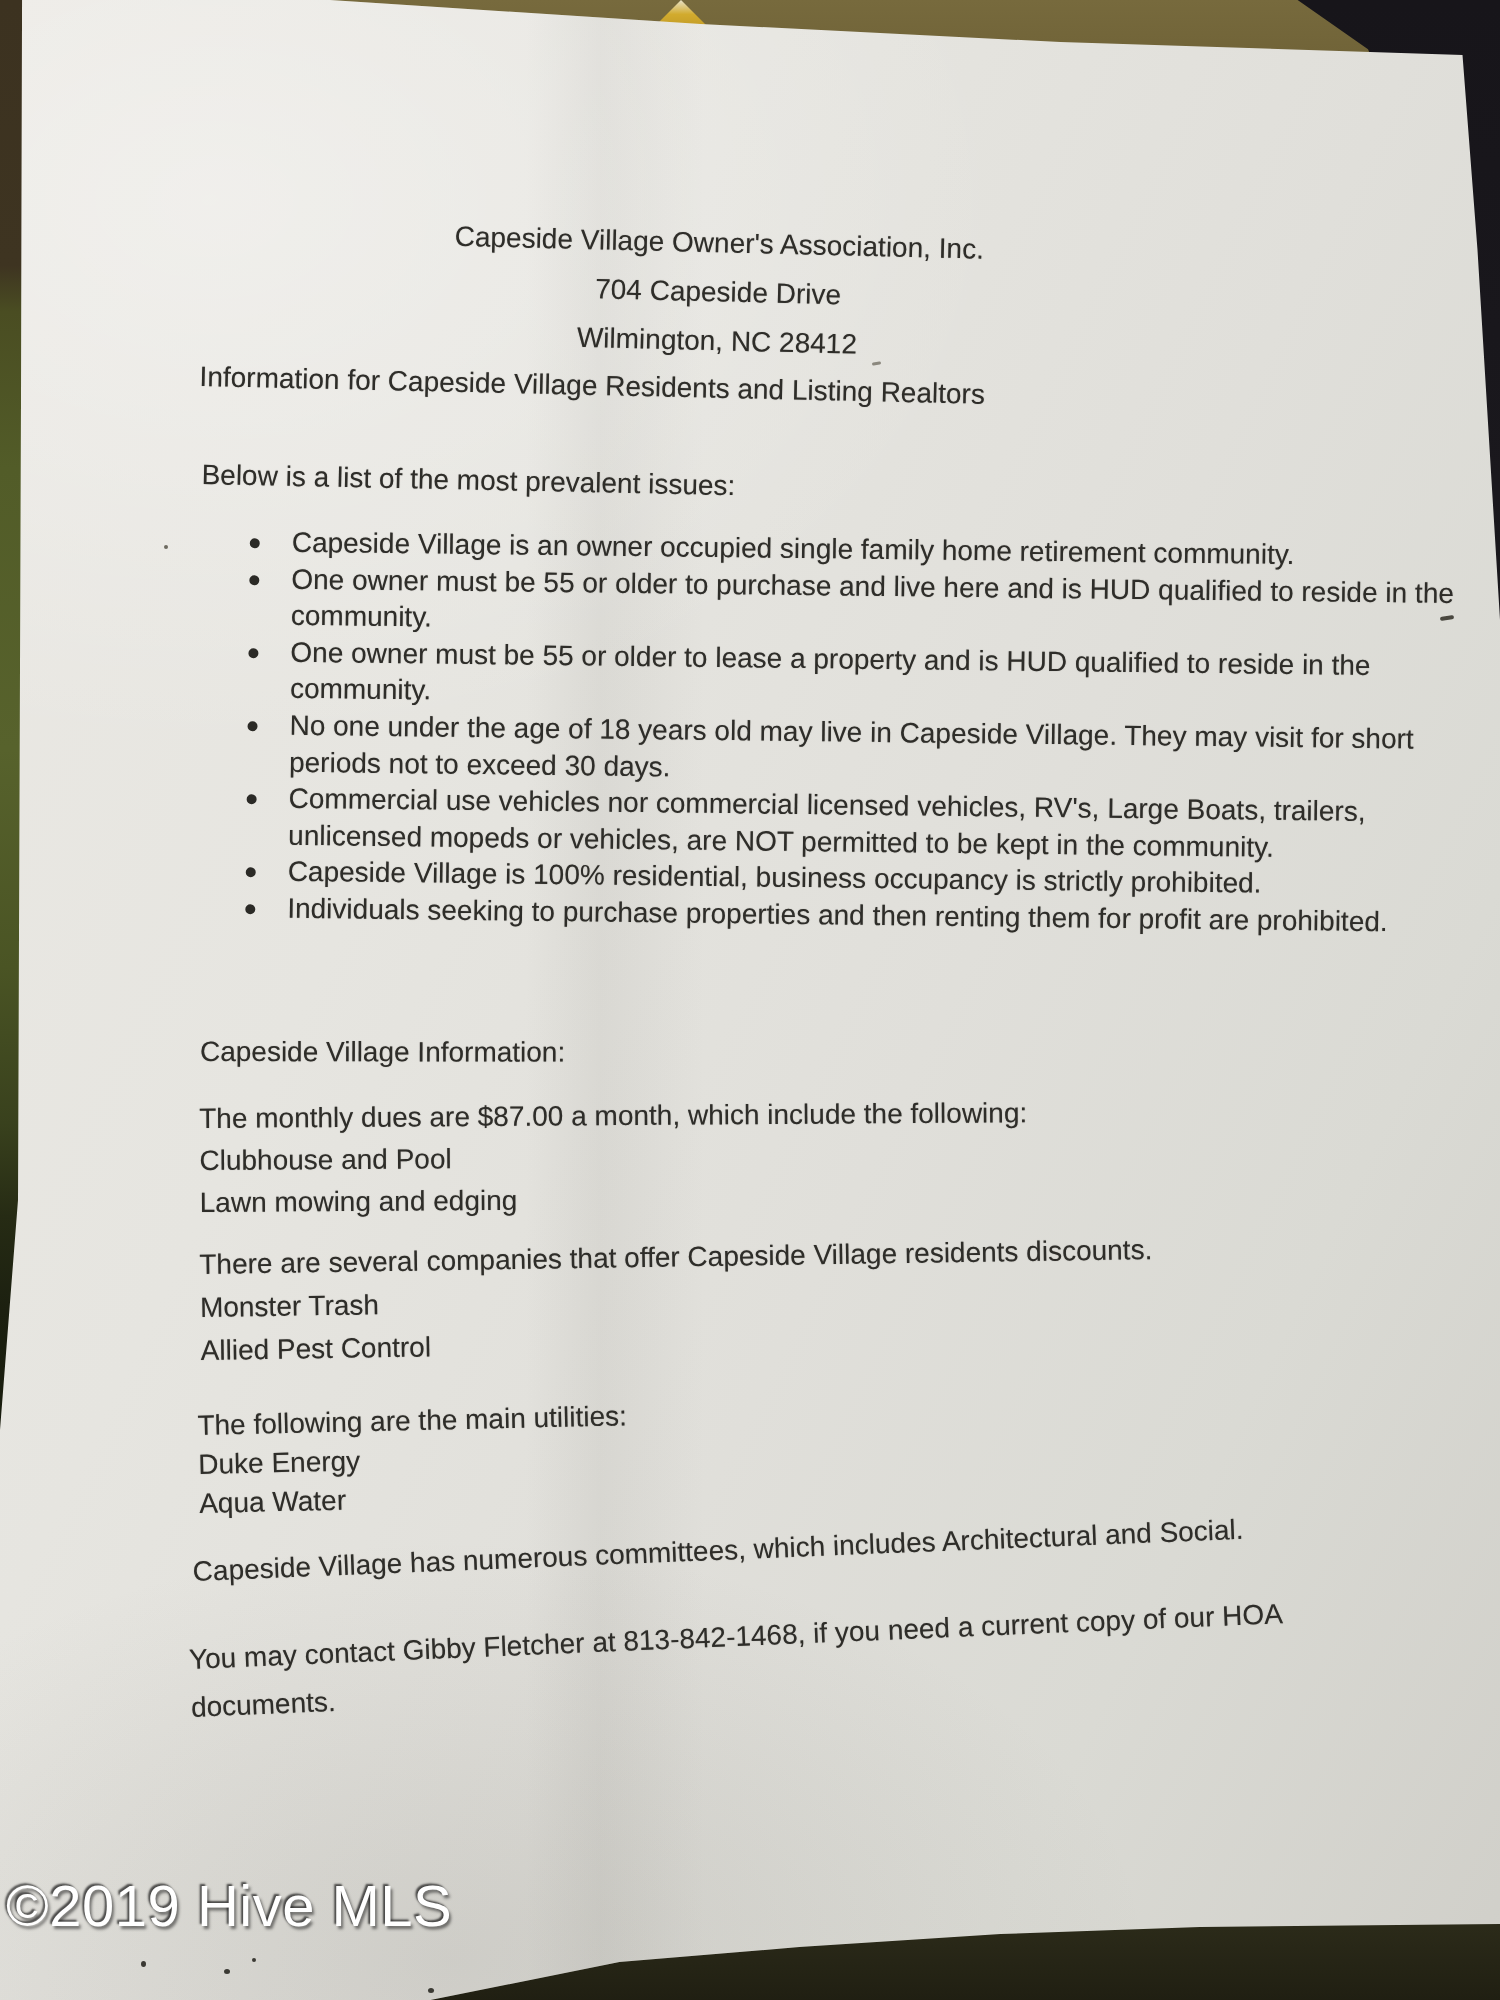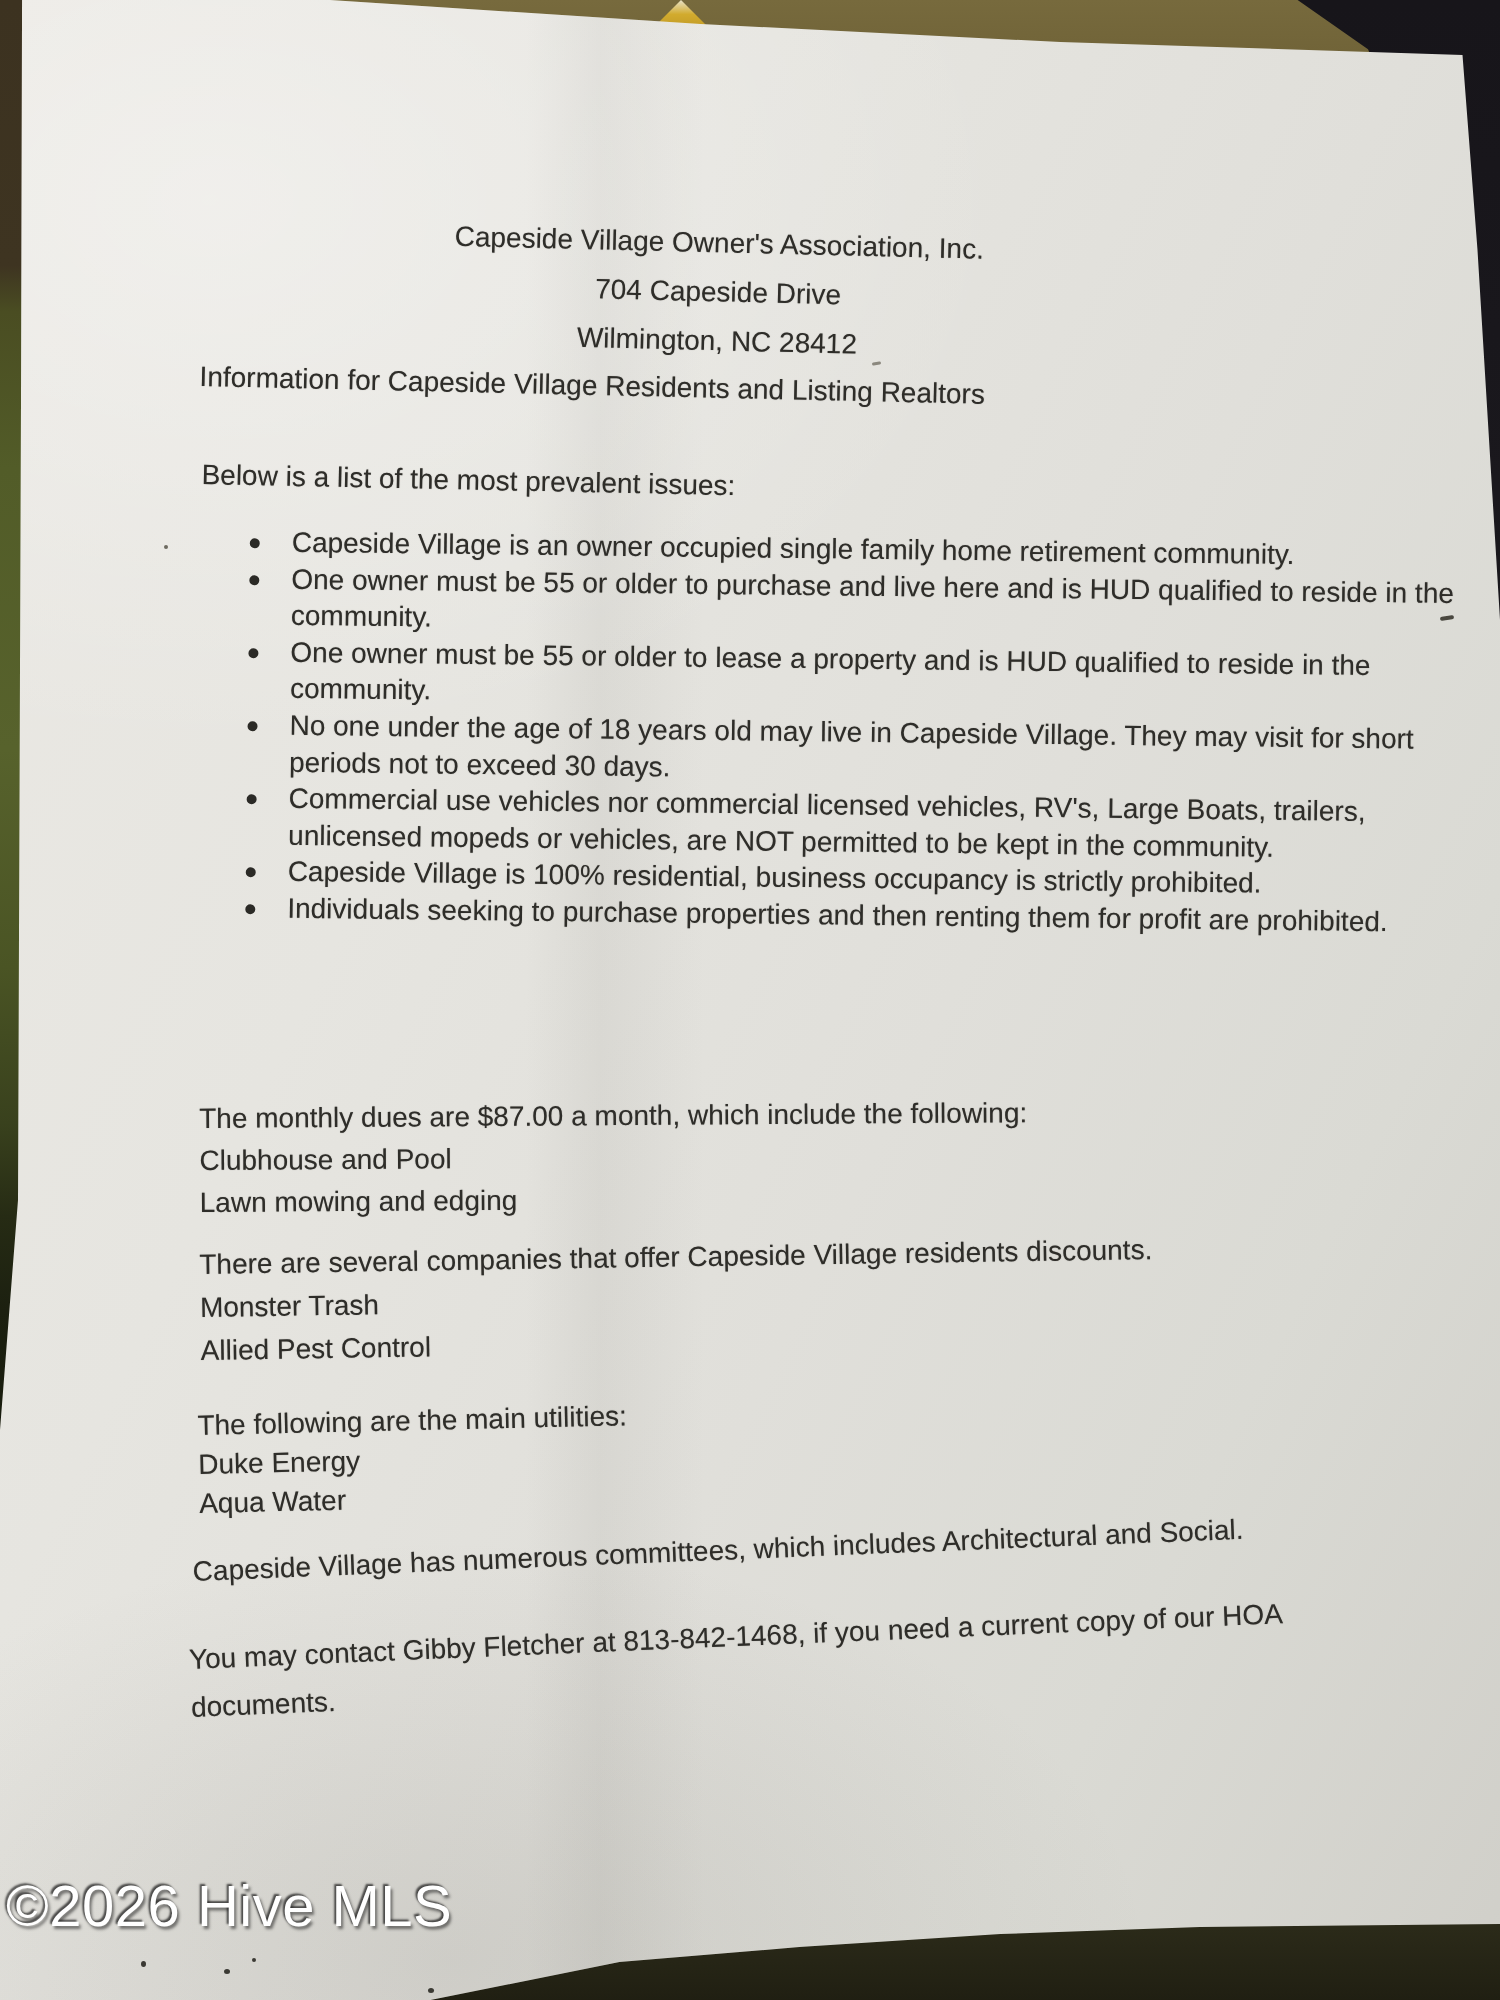--- a/index.html
+++ b/index.html
@@ -121,20 +121,21 @@
       <li>Capeside Village is an owner occupied single family home retirement community.</li>
       <li>One owner must be 55 or older to purchase and live here and is HUD qualified to reside in the community.</li>
       <li>One owner must be 55 or older to lease a property and is HUD qualified to reside in the community.</li>
       <li>No one under the age of 18 years old may live in Capeside Village. They may visit for short periods not to exceed 30 days.</li>
       <li>Commercial use vehicles nor commercial licensed vehicles, RV's, Large Boats, trailers, unlicensed mopeds or vehicles, are NOT permitted to be kept in the community.</li>
       <li>Capeside Village is 100% residential, business occupancy is strictly prohibited.</li>
       <li>Individuals seeking to purchase properties and then renting them for profit are prohibited.</li>
     </ul>
   </div>
 
+  <div class="blk blk-cvinfo">Capeside Village Information:</div>
 
   <div class="blk blk-dues">
     <div>The monthly dues are $87.00 a month, which include the following:</div>
     <div>Clubhouse and Pool</div>
     <div>Lawn mowing and edging</div>
   </div>
 
   <div class="blk blk-discounts">
     <div>There are several companies that offer Capeside Village residents discounts.</div>
     <div>Monster Trash</div>
@@ -153,13 +154,13 @@
 
   <div class="speck sp1"></div>
   <div class="speck sp2"></div>
   <div class="speck sp3"></div>
   <div class="speck sp4"></div>
   <div class="speck sp5"></div>
   <div class="speck sp6"></div>
   <div class="speck sp7"></div>
 </div>
 
-<div class="watermark">©2026 Hive MLS</div>
+<div class="watermark">©2019 Hive MLS</div>
 
 </body></html>

